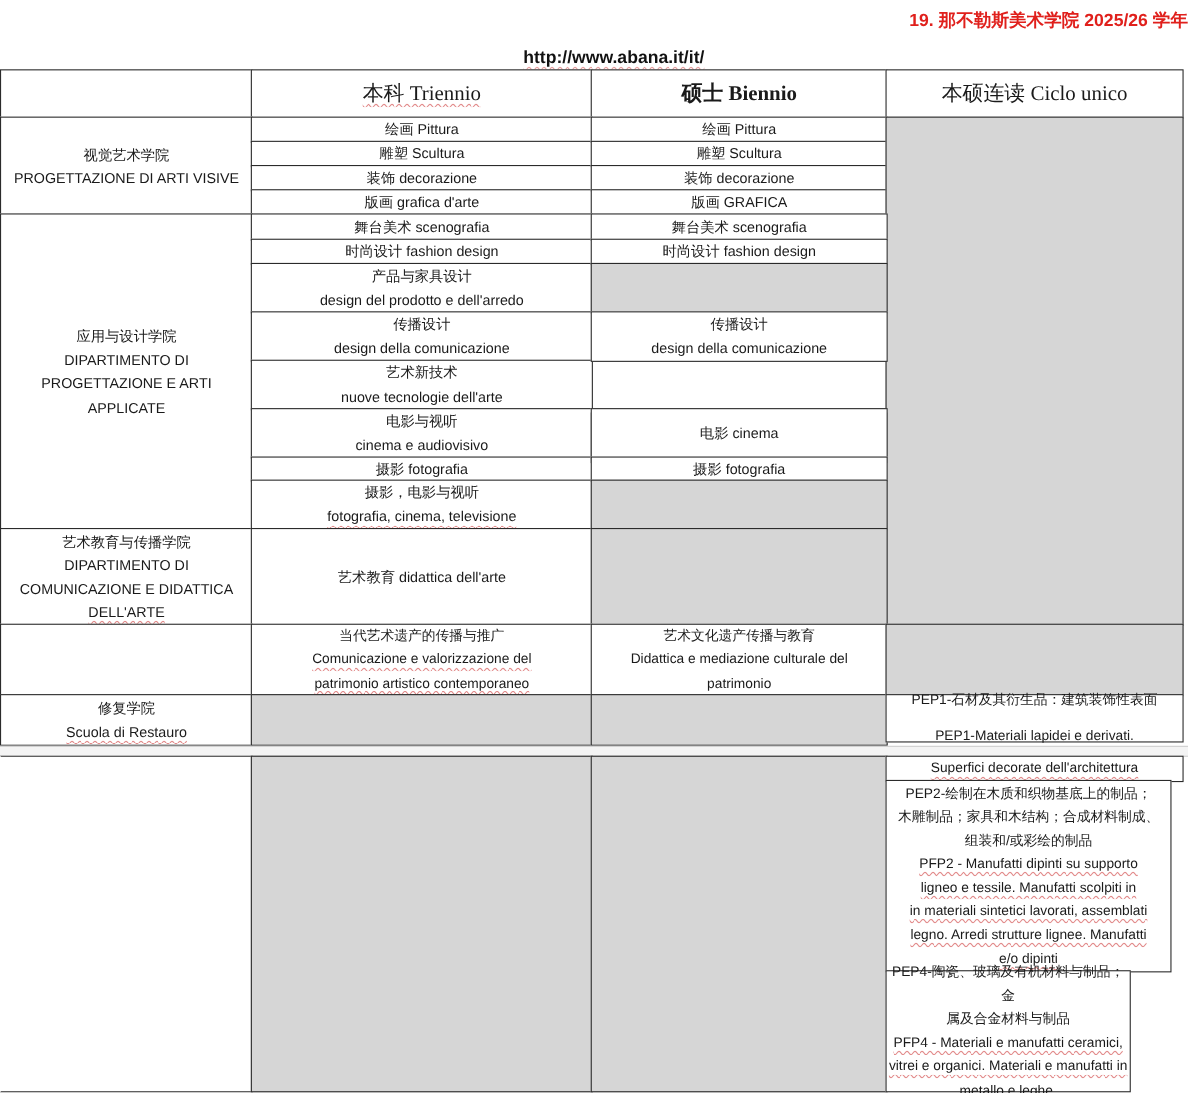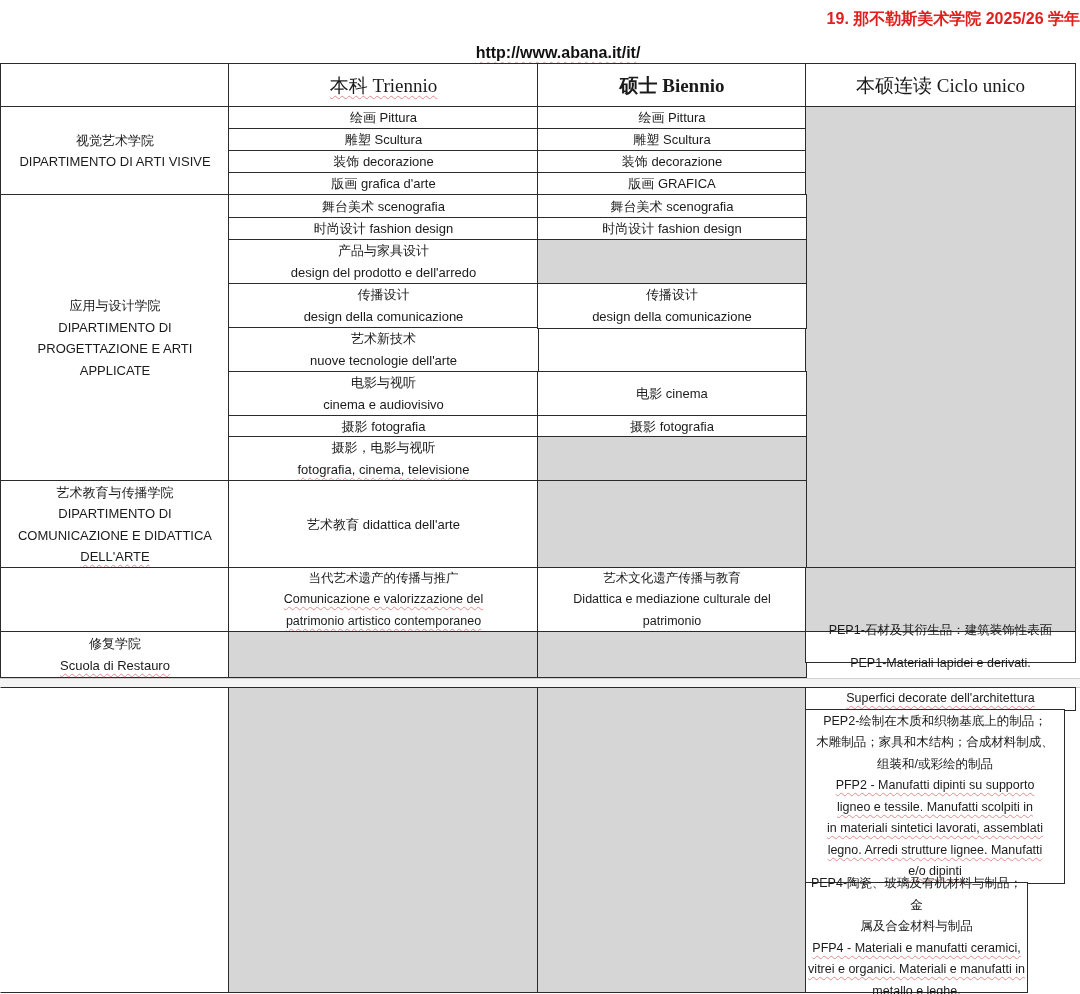--- a/index.html
+++ b/index.html
@@ -46,21 +46,21 @@
     </div>
   <div class="cell hdr" style="left:537px;top:63px;width:270px;height:45px;font-weight:bold;">
       <span>硕士 Biennio</span>
     </div>
   <div class="cell hdr" style="left:805px;top:63px;width:271px;height:45px;">
       <span>本硕连读 Ciclo unico</span>
     </div>
 
   <div class="cell dept" style="left:0;top:106px;width:230px;height:90px;">
     <div>视觉艺术学院</div>
-    <div>DIPARTIMENTO DI ARTI VISIVE</div>
+    <div>PROGETTAZIONE DI ARTI VISIVE</div>
   </div>
   <div class="cell" style="left:228px;top:106px;width:311px;height:24px;">绘画  Pittura</div>
   <div class="cell" style="left:228px;top:128px;width:311px;height:24px;">雕塑  Scultura</div>
   <div class="cell" style="left:228px;top:150px;width:311px;height:24px;">装饰  decorazione</div>
   <div class="cell" style="left:228px;top:172px;width:311px;height:24px;">版画  grafica d'arte</div>
 
   <div class="cell" style="left:537px;top:106px;width:270px;height:24px;">绘画  Pittura</div>
   <div class="cell" style="left:537px;top:128px;width:270px;height:24px;">雕塑  Scultura</div>
   <div class="cell" style="left:537px;top:150px;width:270px;height:24px;">装饰  decorazione</div>
   <div class="cell" style="left:537px;top:172px;width:270px;height:24px;">版画  GRAFICA</div>
@@ -134,21 +134,21 @@
     <div>patrimonio</div>
   </div>
   <div class="cell gray" style="left:805px;top:567px;width:271px;height:66px;"></div>
 
   <div class="cell dept" style="left:0;top:631px;width:230px;height:47px;">
     <div>修复学院</div>
     <div class="wavy">Scuola di Restauro</div>
   </div>
   <div class="cell gray" style="left:228px;top:631px;width:311px;height:47px;"></div>
   <div class="cell gray" style="left:537px;top:631px;width:270px;height:47px;"></div>
-  <div class="cell small" style="left:805px;top:631px;width:271px;height:32px;gap:12px;">
+  <div class="cell small" style="left:805px;top:631px;width:271px;height:44px;gap:12px;">
     <div>PEP1-石材及其衍生品：建筑装饰性表面</div>
     <div>PEP1-Materiali lapidei e derivati.</div>
   </div>
 
   <div class="pagegap"></div>
 
   <div class="cell noborder" style="left:0;top:687px;width:230px;height:306px;border-top:1.5px solid #2b2b2b;border-bottom:1.5px solid #2b2b2b;"></div>
   <div class="cell gray" style="left:228px;top:687px;width:311px;height:306px;"></div>
   <div class="cell gray" style="left:537px;top:687px;width:270px;height:306px;"></div>
 

